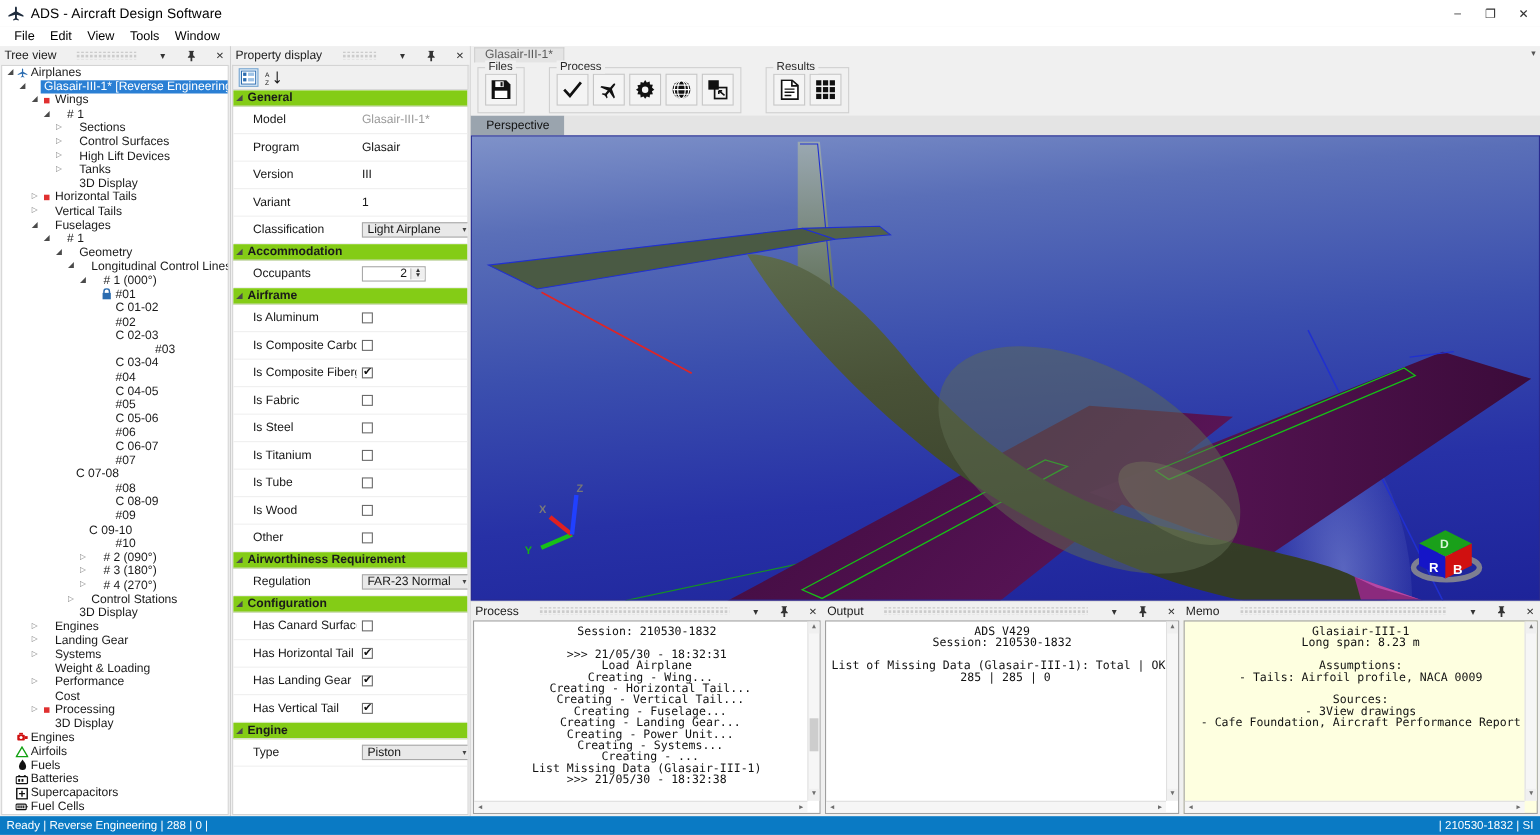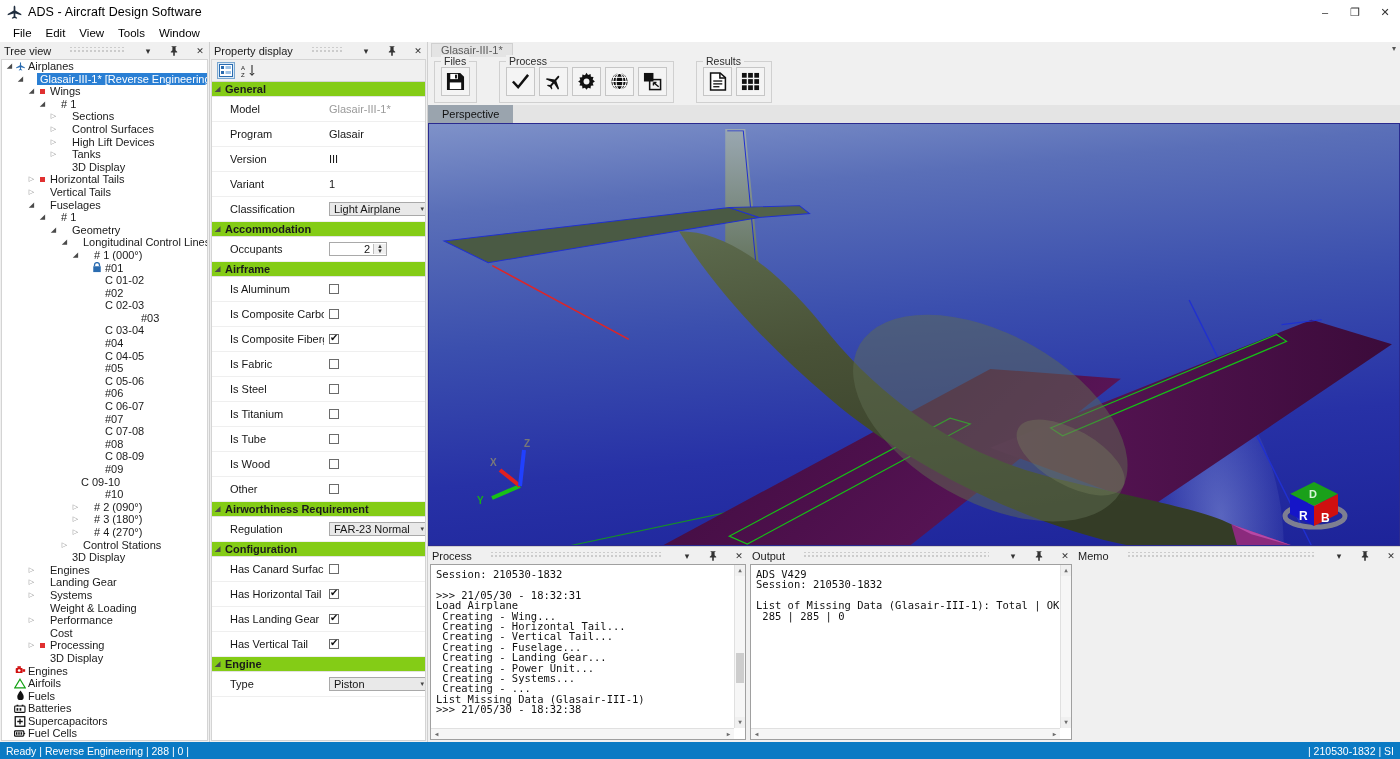--- a/index.html
+++ b/index.html
@@ -98,21 +98,21 @@
 
   
   .bottomdock{ height:196px; flex:0 0 196px; display:flex; background:#f0f0f0; border-top:1px solid #cfcfcf;}
   .bpanel{ display:flex; flex-direction:column; min-width:0;}
   .bpanel.process{ width:320px; flex:0 0 320px;}
   .bpanel.output{ width:326px; flex:0 0 326px;}
   .bpanel.memo{ flex:1 1 auto;}
   .console{ flex:1 1 auto; background:#fff; border:1px solid #a0a0a0; margin:0 2px 2px 2px; position:relative; overflow:hidden;
      font-family:"DejaVu Sans Mono", monospace; font-size:10.5px; line-height:10.4px; color:#111; padding:4px 5px;}
   .console.memo{ background:#feffe0;}
-  .console pre{ font-family:"DejaVu Sans Mono", monospace; font-size:10.5px; line-height:10.4px; white-space:pre; }
+  .console pre{ font-family:"DejaVu Sans Mono", monospace; font-size:10.5px; line-height:10.4px; white-space:pre;text-align:center; }
   .vsb{ position:absolute; right:0; top:0; width:11px; bottom:11px; background:#f6f6f6; border-left:1px solid #e0e0e0;}
   .vsb .ar{ height:11px; display:flex; align-items:center; justify-content:center; font-size:6px; color:#6e6e6e; background:#f0f0f0;}
   .vsb .ar.bot{ position:absolute; bottom:0; left:0; right:0;}
   .vsb .thumb{ position:absolute; left:1px; right:1px; background:#cdcdcd;}
   .hsb{ position:absolute; left:0; right:11px; bottom:0; height:11px; background:#f6f6f6; border-top:1px solid #e0e0e0; display:flex; justify-content:space-between; align-items:center;}
   .hsb .ar{ width:11px; text-align:center; font-size:6px; color:#6e6e6e;}
 
   
   .statusbar{ height:17px; flex:0 0 17px; background:#0a7ac4; color:#fff; display:flex; align-items:center; font-size:10.5px; padding:0 6px;}
   .statusbar .right{ margin-left:auto;}
@@ -310,21 +310,21 @@
           <div class="tnode" style="padding-left: 80px;">
             <span class="arrow"></span>
             <span class="ico"></span>
             <span class="lbl">C 06-07</span>
           </div>
           <div class="tnode" style="padding-left: 80px;">
             <span class="arrow"></span>
             <span class="ico"></span>
             <span class="lbl">#07</span>
           </div>
-          <div class="tnode" style="padding-left: 80px;">
+          <div class="tnode" style="padding-left: 44px;">
             <span class="arrow"></span>
             <span class="ico"></span>
             <span class="lbl">C 07-08</span>
           </div>
           <div class="tnode" style="padding-left: 80px;">
             <span class="arrow"></span>
             <span class="ico"></span>
             <span class="lbl">#08</span>
           </div>
           <div class="tnode" style="padding-left: 80px;">
@@ -955,20 +955,39 @@
             <span class="ttl">Memo</span>
             <span class="dots"></span>
             <span class="hdr-btn">▾</span>
             <span class="hdr-btn">
               <svg width="8" height="10" viewBox="0 0 10 12">
                   <path fill="#333" d="M2 0h6v1H7v4l2 2v1H6v4H4V8H1V7l2-2V1H2z"></path>
                 </svg>
             </span>
             <span class="hdr-btn">✕</span>
           </div>
+          <div class="console memo">
+            <pre>Glasiair-III-1
+Long span: 8.23 m
+
+Assumptions:
+- Tails: Airfoil profile, NACA 0009
+
+Sources:
+- 3View drawings
+- Cafe Foundation, Aircraft Performance Report</pre>
+            <div class="vsb">
+              <div class="ar">▲</div>
+              <div class="ar bot">▼</div>
+            </div>
+            <div class="hsb">
+              <span class="ar">◀</span>
+              <span class="ar">▶</span>
+            </div>
+          </div>
         </div>
 
       </div>
     </div>
   </div>
 
   <div class="statusbar">
     <span>Ready |  Reverse Engineering |  288 |  0 |</span>
     <span class="right">| 210530-1832 | SI</span>
   </div>

